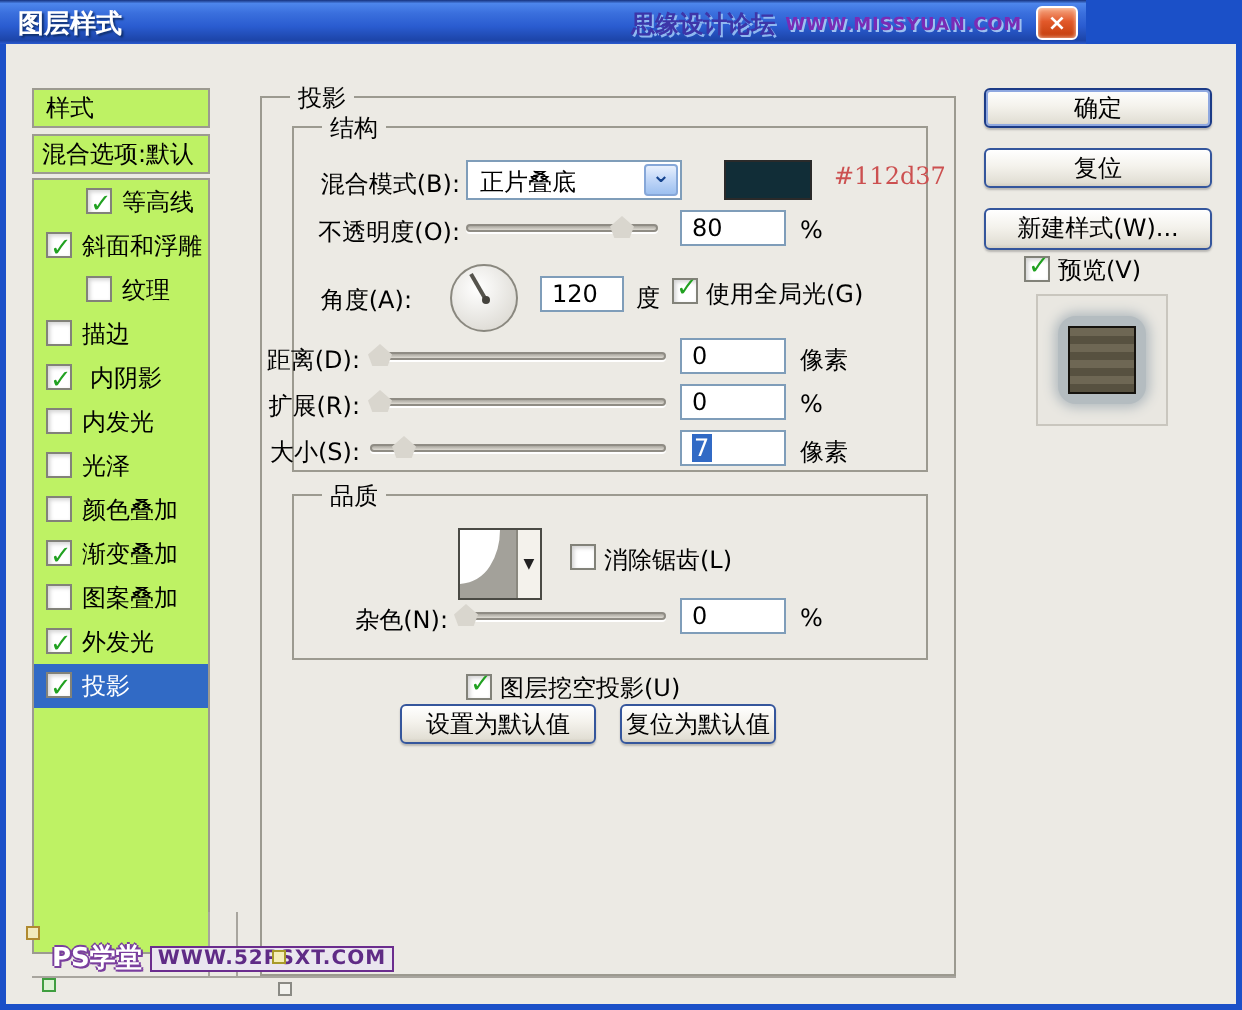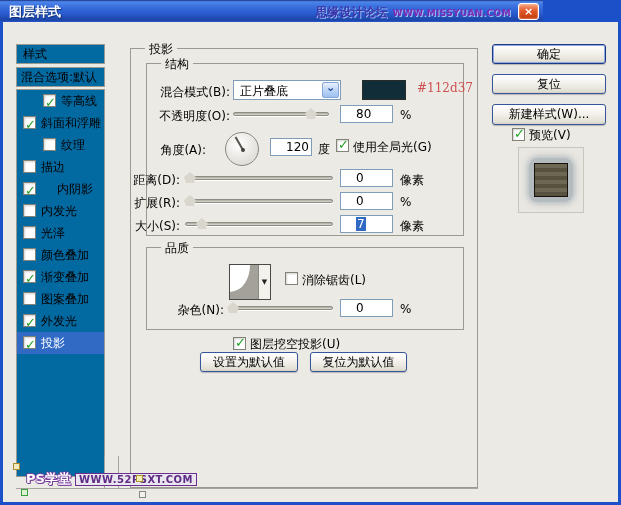--- a/index.html
+++ b/index.html
@@ -25,33 +25,33 @@
   
   .xp-btn { position:absolute; border:1px solid #35569c; border-radius:3px; font-size:12px;
     background:linear-gradient(180deg,#ffffff,#f4f2ec 45%,#e2dfd5 90%,#d3cfc2);
     display:flex; align-items:center; justify-content:center; cursor:pointer;
     box-shadow:0 1px 1px rgba(90,90,90,.35); }
   .xp-btn.default { box-shadow:inset 0 0 0 1px #8fa8e0, 0 1px 1px rgba(90,90,90,.35); border-color:#1c3b86; }
   .cb { position:absolute; width:13px; height:13px; background:#fff; border:1px solid #828279;
     box-shadow:inset 1px 1px 2px rgba(0,0,0,.18); }
   .cb.checked::after { content:"✓"; position:absolute; left:1px; top:-3px; color:#21a121; font-size:13px; font-weight:bold; }
   .field { position:absolute; height:18px; background:#fff; border:1px solid #7f9db9; font-size:12px;
-    padding:1px 15px; line-height:14px; }
+    padding:1px 5px; line-height:14px; }
   .unit { position:absolute; font-size:12px; }
   .lbl { position:absolute; font-size:12px; text-align:right; white-space:nowrap; }
   .group { position:absolute; border:1px solid #9c9a90; }
   .glabel { position:absolute; top:-8px; left:14px; background:#eceae4; padding:0 4px; font-size:12px; }
   .sl-track { position:absolute; height:4px; border-radius:2px; border:1px solid #8f8c84;
     background:linear-gradient(#aaa79f,#dedbd3); box-shadow:0 1px 0 #fff; }
   .sl-thumb { position:absolute; width:12px; height:11px; background:#d9d6ce;
     clip-path:polygon(50% 0,100% 48%,82% 100%,18% 100%,0 48%);
     filter:drop-shadow(0 0 1px #6f6d66); }
 
   
-  .sb-box { position:absolute; border:1px solid #9c9a90; background:#0369a1; font-size:12px; }
+  .sb-box { position:absolute; border:1px solid #9c9a90; background:#bef264; font-size:12px; }
   .sb-row { position:relative; height:22px; line-height:22px; cursor:pointer; }
   .sb-row .cb { top:4px; }
   .sb-row.sel { background:#316ac5; color:#fff; }
   .sb-label { position:absolute; top:0; font-size:12px; white-space:nowrap; }
 
   
   .combo { position:absolute; background:#fff; border:1px solid #7f9db9; height:20px; cursor:pointer; }
   .combo-text { position:absolute; left:6px; top:2px; font-size:12px; }
   .combo-arrow { position:absolute; right:1px; top:1px; width:17px; height:16px; border:1px solid #86a7d8; border-radius:2px;
     background:linear-gradient(180deg,#e8f0fd,#c3d8f8 45%,#9dc0f0); display:flex; align-items:center; justify-content:center; }
@@ -119,21 +119,21 @@
         <div class="sb-row">
           <div class="cb" style="left: 26px;"></div>
           <span class="sb-label" style="left: 44px;">纹理</span>
         </div>
         <div class="sb-row">
           <div class="cb" style="left: 6px;"></div>
           <span class="sb-label" style="left: 24px;">描边</span>
         </div>
         <div class="sb-row">
           <div class="cb checked" style="left: 6px;"></div>
-          <span class="sb-label" style="left: 40px;">内阴影</span>
+          <span class="sb-label" style="left: 28px;">内阴影</span>
         </div>
         <div class="sb-row">
           <div class="cb" style="left: 6px;"></div>
           <span class="sb-label" style="left: 24px;">内发光</span>
         </div>
         <div class="sb-row">
           <div class="cb" style="left: 6px;"></div>
           <span class="sb-label" style="left: 24px;">光泽</span>
         </div>
         <div class="sb-row">
@@ -225,21 +225,21 @@
   <div class="lbl" style="left:134px;top:302px;width:90px;">杂色(N):</div>
   <div class="sl-track" style="left:228px;top:306px;width:105px;"></div>
   <div class="sl-thumb" style="left:227px;top:302px;"></div>
   <div class="field" style="left:340px;top:299px;width:53px;">0</div>
   <div class="unit" style="left:400px;top:302px;">%</div>
 
   <div class="cb checked" style="left:233px;top:337px;"></div>
   <div class="unit" style="left:250px;top:336px;text-align:right;">图层挖空投影(U)</div>
 
   <div class="xp-btn" style="left:200px;top:352px;width:98px;height:20px;">设置为默认值</div>
-  <div class="xp-btn" style="left:310px;top:352px;width:97px;height:20px;">复位为默认值</div>
+  <div class="xp-btn" style="left:310px;top:352px;width:78px;height:20px;">复位为默认值</div>
 
   <div class="xp-btn default" style="left:492px;top:44px;width:114px;height:20px;">确定</div>
   <div class="xp-btn" style="left:492px;top:74px;width:114px;height:20px;">复位</div>
   <div class="xp-btn" style="left:492px;top:104px;width:114px;height:21px;">新建样式(W)...</div>
   <div class="cb checked" style="left:512px;top:128px;"></div>
   <div class="unit" style="left:529px;top:127px;">预览(V)</div>
 
   <div class="preview-box">
     <div class="preview-glow"></div>
     <div class="preview-square"></div>

